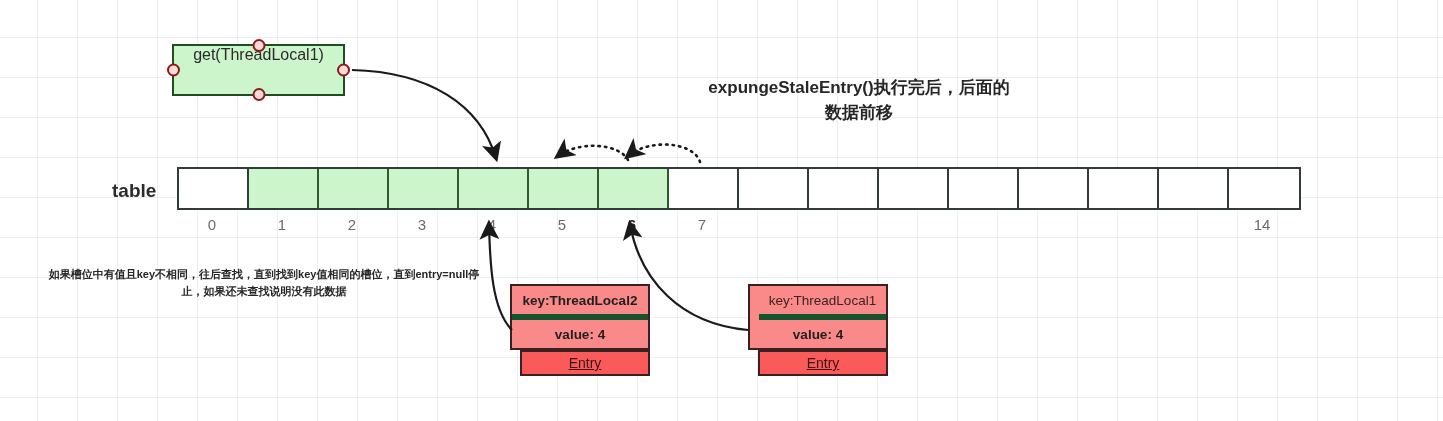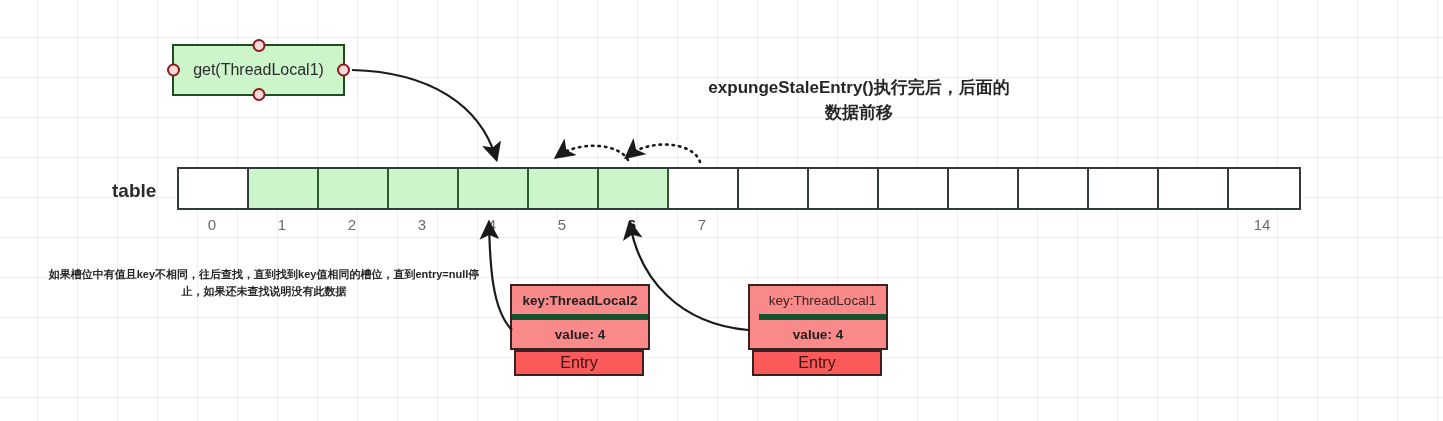--- a/index.html
+++ b/index.html
@@ -25,21 +25,20 @@
   .get-node {
     position: absolute;
     left: 172px;
     top: 44px;
     width: 173px;
     height: 52px;
     background: #ccf5cc;
     border: 2px solid #1f4d1f;
     box-sizing: border-box;
     display: flex;
-    align-items: center;
     justify-content: center;
     font-size: 16px;
     color: #2b2b2b;
   }
   .conn {
     position: absolute;
     width: 13px;
     height: 13px;
     border-radius: 50%;
     background: #ffd9d9;
@@ -133,31 +132,32 @@
     display: flex;
     align-items: center;
     justify-content: center;
     font-size: 13.5px;
     color: #1f1f1f;
   }
   .entry-key { border-bottom: 6px solid #14532d; }
   .entry-key.bold, .entry-val { font-weight: bold; }
   .entry-key.plain { font-weight: normal; color: #3b2222; margin-left: 9px; }
   .entry-label {
-    margin-left: 4px;
+    margin-left: 10px;
     width: 130px;
     height: 26px;
     background: #fa5a5a;
     border: 2px solid #3a2020;
     box-sizing: border-box;
     display: flex;
     align-items: center;
     justify-content: center;
-    font-size: 16px;
+    font-size: 14px;
     color: #3d1010;
+    text-decoration: underline;
   }
   #entry-left  { left: 510px; top: 284px; }
   #entry-right { left: 748px; top: 284px; }
 
   #arrows {
     position: absolute;
     left: 0; top: 0;
     width: 1443px; height: 421px;
     pointer-events: none;
   }

